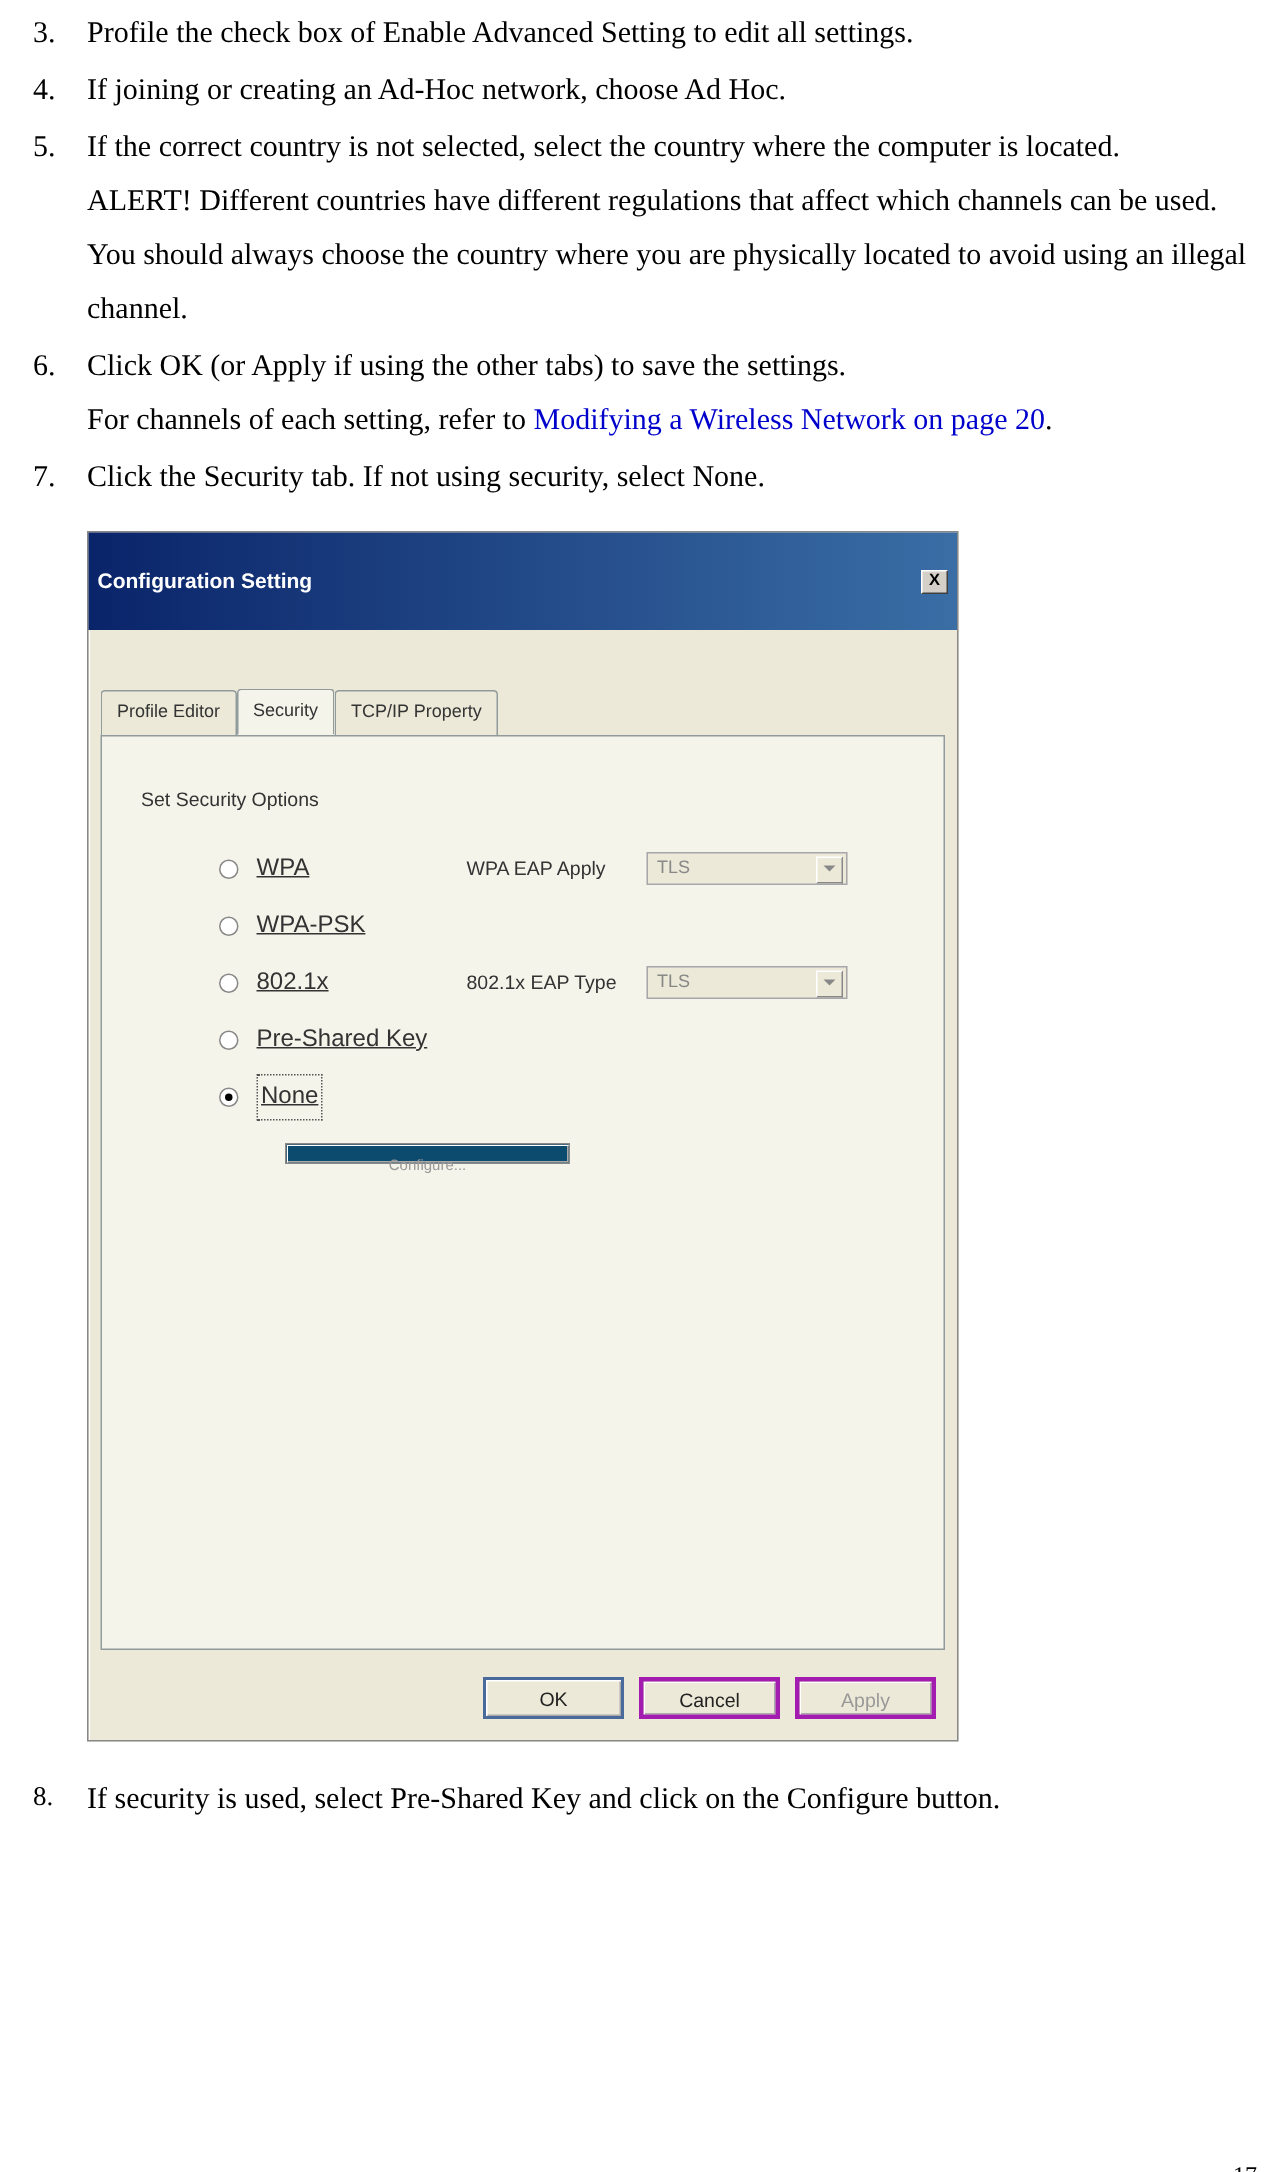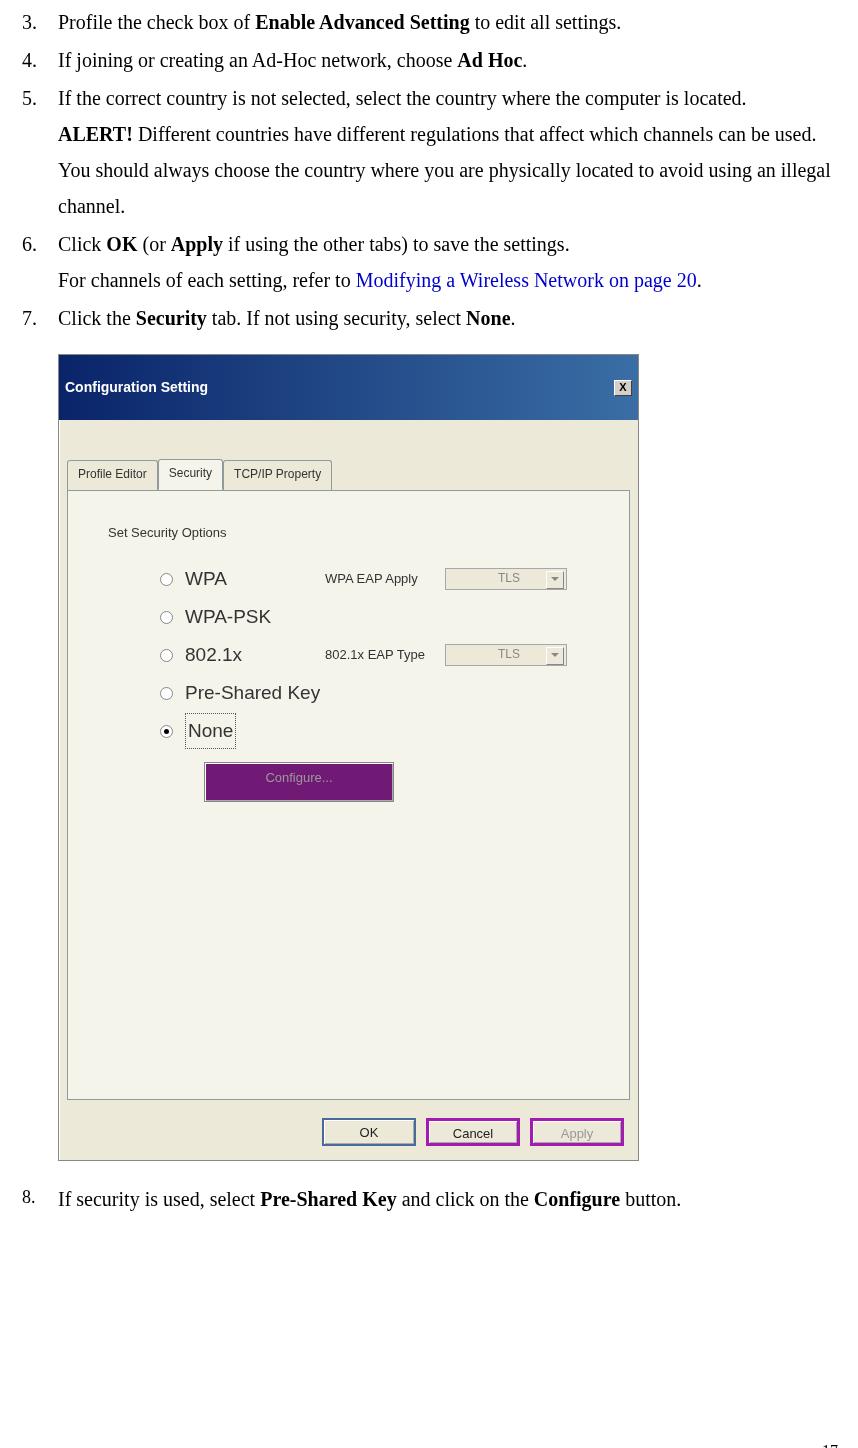--- a/index.html
+++ b/index.html
@@ -19,21 +19,21 @@
       margin-bottom: 2px;
     }
     .num {
       min-width: 30px;
       padding-left: 2px;
     }
     .item-text {
       flex: 1;
       padding-left: 8px;
     }
-    .bold { font-weight: bold; }
+    .bold { font-weight: normal; }
     .link { color: #0000cc; font-weight: normal; }
     .dialog {
       margin: 18px 0 20px 38px;
       width: 581px;
       border: 1px solid #888;
       background: #ece9d8;
       font-family: Tahoma, Arial, sans-serif;
       font-size: 13px;
       color: #333;
       box-shadow: 1px 1px 0 #fff inset;
@@ -84,21 +84,21 @@
       z-index: 2;
       top: 0;
       padding-bottom: 4px;
     }
     .tabpanel {
       margin: 0 8px 8px 8px;
       border: 1px solid #919b9c;
       background: #f5f4ea;
       height: 610px;
       position: relative;
-      padding: 30px 34px;
+      padding: 30px 20px;
     }
     .group-label {
       font-size: 13px;
       margin-bottom: 24px;
       margin-left: 6px;
     }
     .opts { margin-left: 58px; }
     .opt-row {
       display: flex;
       align-items: center;
@@ -115,40 +115,39 @@
       justify-content: center;
       margin-right: 12px;
     }
     .radio.checked::after {
       content: "";
       width: 5px; height: 5px;
       background: #000;
       border-radius: 50%;
       display: block;
     }
-    .opt-label { width: 140px; font-size: 19px; }
+    .opt-label { width: 140px; font-size: 16px; text-decoration: underline; }
     .opt-label.focused {
       border: 1px dotted #555;
       padding: 0 2px;
       width: auto;
       margin-right: 100px;
     }
     .eap-label { width: 120px; font-size: 13px; }
     .dropdown {
-      width: 122px;
+      width: 134px;
       height: 22px;
       border: 1px solid #a7a6aa;
       background: #ece9d8;
       display: flex;
       align-items: center;
       padding-left: 6px;
       color: #888;
       font-size: 12px;
       position: relative;
-      justify-content: center;
     }
     .dropdown::after {
       content: "";
       position: absolute;
       right: 2px; top: 2px;
       width: 16px; height: 16px;
       background: #ece9d8;
       border: 1px solid #fff;
       border-right-color: #888;
       border-bottom-color: #888;
@@ -158,26 +157,26 @@
       right: 7px; top: 8px;
       width: 0; height: 0;
       border-left: 4px solid transparent;
       border-right: 4px solid transparent;
       border-top: 4px solid #888;
       z-index: 2;
     }
     .configure-btn {
       margin: 20px 0 0 44px;
       width: 190px;
-      height: 40px;
+      height: 14px;
       border: 1px solid #888;
-      background: #701a75;
+      background: #0c4a6e;
       box-shadow: 1px 1px 0 #fff inset, -1px -1px 0 #aaa inset;
       color: #999;
-      font-size: 13px;
+      font-size: 10px;
       text-align: center;
       line-height: 30px;
     }
     .dialog-buttons {
       display: flex;
       justify-content: flex-end;
       gap: 10px;
       padding: 10px 14px 14px;
     }
     .dlg-btn {

